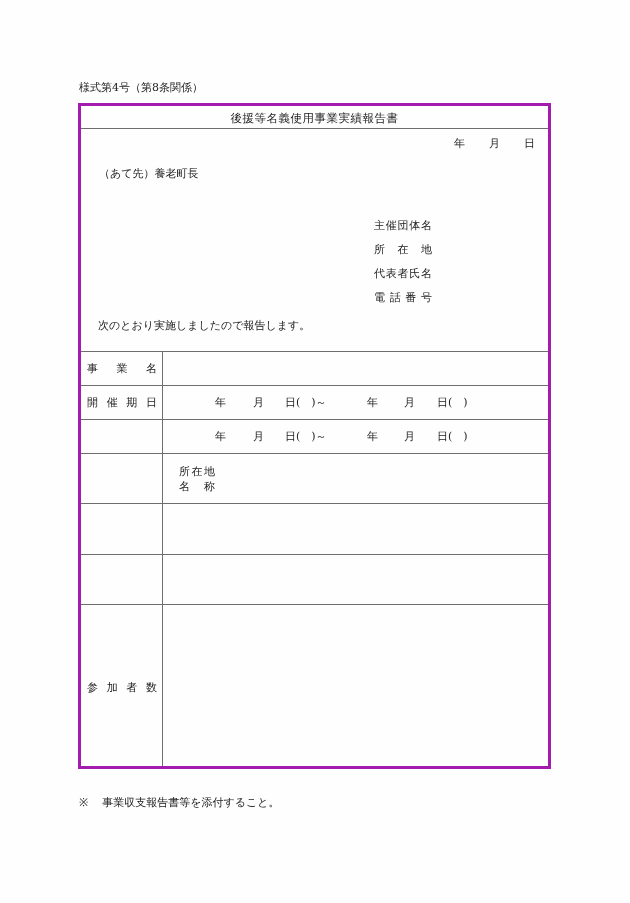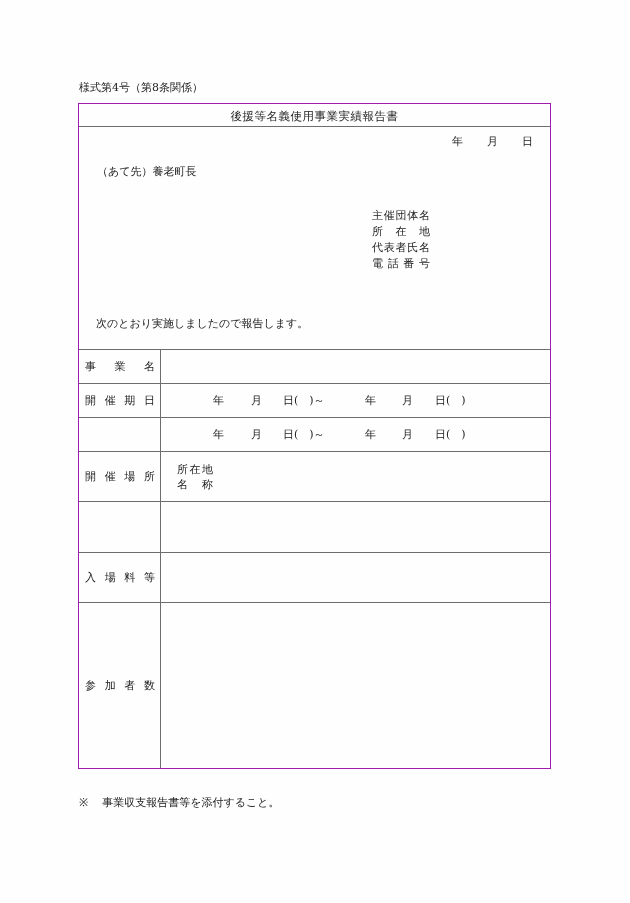--- a/index.html
+++ b/index.html
@@ -18,34 +18,34 @@
   }
   .abs { position: absolute; white-space: nowrap; }
   .form-number { left: 79px; top: 80px; font-size: 11px; text-align: right; }
 
   .frame {
     position: absolute;
     left: 78px;
     top: 103px;
     width: 473px;
     height: 666px;
-    border: 1px solid #a21caf;
+    border: 3px solid #a21caf;
     box-sizing: border-box;
   }
   .hline { position: absolute; left: 0; right: 0; height: 0; border-top: 1px solid #6e6e6e; }
   .vline { position: absolute; width: 0; border-left: 1px solid #6e6e6e; }
 
   .title { left: 0; right: 0; top: 5px; text-align: center; font-size: 11.5px; letter-spacing: 0.5px; }
 
   .date-head span { position: absolute; top: 30px; font-size: 11px; }
 
   .addressee { left: 18px; top: 60px; font-size: 11px; }
 
   .applicant { left: 293px; top: 104px; font-size: 11px; line-height: 16px; }
-  .applicant div { width: 58px; text-align: justify; text-align-last: justify; }
+  .applicant div { width: 58px; text-align: justify; text-align-last: justify; margin-top: 8px; }
 
   .intro { left: 17px; top: 212px; font-size: 11px; }
 
   .row-label {
     position: absolute;
     left: 0;
     width: 82px;
     display: flex;
     align-items: center;
     justify-content: center;
@@ -117,34 +117,28 @@
   <div class="date-cell" style="position:absolute; left:0; top:313px; width:100%; height:34px">
     <span style="left:134px; top:10px">年</span>
     <span style="left:172px; top:10px">月</span>
     <span style="left:204px; top:10px">日(　)～</span>
     <span style="left:286px; top:10px">年</span>
     <span style="left:323px; top:10px">月</span>
     <span style="left:356px; top:10px">日(　)</span>
   </div>
   <div class="hline" style="top:347px"></div>
 
-  <div class="row-label" style="top:347px; height:50px">
-    <span>開催場所</span>
-  </div>
   <div class="abs venue" style="top:358px">
     <div>所在地</div>
     <div>名称</div>
   </div>
   <div class="hline" style="top:397px"></div>
 
   <div class="hline" style="top:448px"></div>
 
-  <div class="row-label" style="top:448px; height:50px">
-    <span>入場料等</span>
-  </div>
   <div class="hline" style="top:498px"></div>
 
   <div class="row-label" style="top:498px; height:167px">
     <span>参加者数</span>
   </div>
 </div>
 
 <div class="abs note">
   <span class="mark">※</span><span>事業収支報告書等を添付すること。</span>
 </div>

